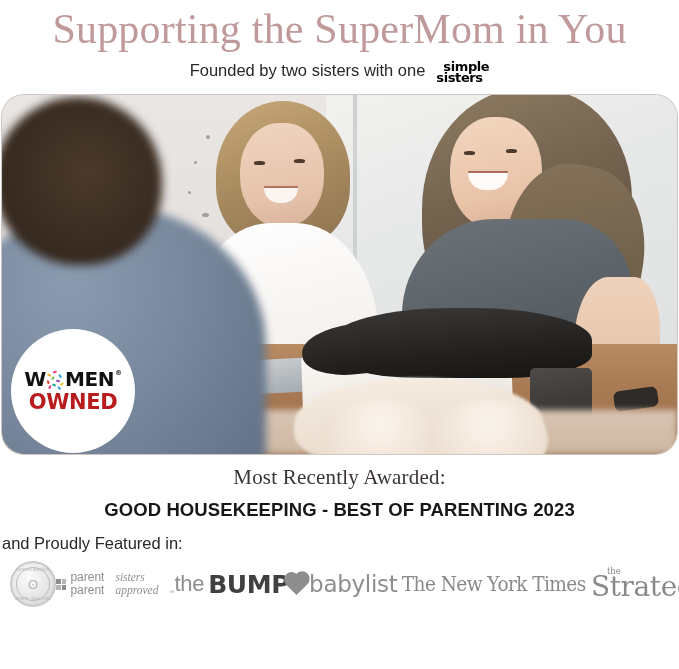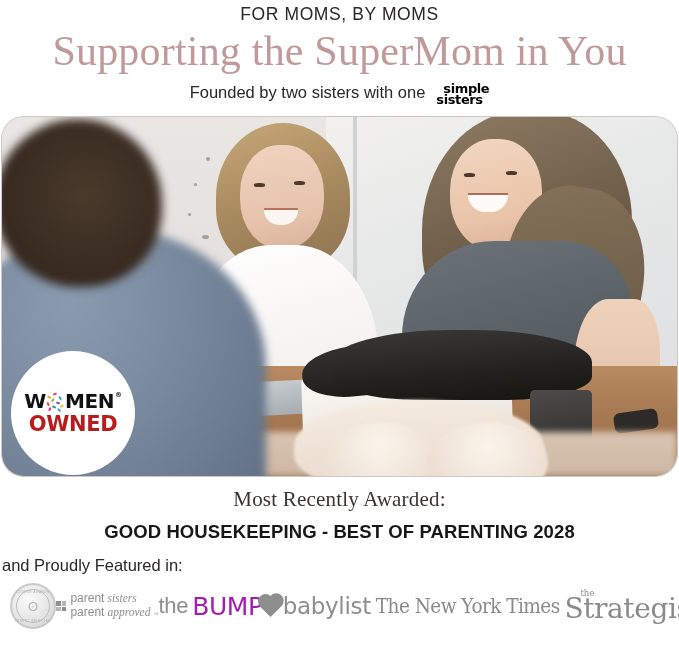--- a/index.html
+++ b/index.html
@@ -446,33 +446,33 @@
     display: grid;
     grid-template-columns: 4.5px 4.5px;
     grid-template-rows: 4.5px 4.5px;
     gap: 1.4px;
     margin-right: 4px;
   }
   .pt-grid span { background: #8e8e8e; display: block; }
   .pt-grid span:nth-child(2) { background: #b6b6b6; }
   .pt-grid span:nth-child(3) { background: #b6b6b6; }
   .pt-text { line-height: 1.15; }
-  .pt-row { display: flex; align-items: baseline; gap: 3px; white-space: nowrap; }
+  .pt-row { display: flex; align-items: baseline; gap: 11px; white-space: nowrap; }
   .pt-plain { font-size: 12px; color: #8e8e8e; font-family: "Liberation Sans", sans-serif; }
   .pt-script {
     font-size: 11.5px; color: #8e8e8e;
     font-family: "Liberation Serif", serif;
     font-style: italic;
   }
   .pt-tm { font-size: 5px; vertical-align: super; }
 
   
   .bump-the { font-size: 22px; color: #8e8e8e; font-weight: 400; letter-spacing: -0.3px; }
   .bump-word {
-    font-size: 25px; color: #a21caf; font-weight: 400;
+    font-size: 25px; color: #404040; font-weight: 700;
     letter-spacing: -0.4px; margin-left: 4px;
     font-family: "DejaVu Sans", sans-serif;
   }
 
   
   .nyt {
     font-family: "DejaVu Serif", serif;
     font-size: 19.5px;
     color: #8a8a8a;
     letter-spacing: -0.6px;
@@ -521,21 +521,20 @@
     font-size: 28px;
     color: #8a8a8a;
     letter-spacing: -0.4px;
     line-height: 1;
   }
 </style>
 </head>
 <body>
 
 <div class="header">
-  <div class="eyebrow">FOR MOMS, BY MOMS</div>
   <div class="headline">Supporting the SuperMom in You</div>
   <div class="subline">
     <span>Founded by two sisters with one</span>
     <span class="sw-logo">
       <span class="sw-top">simple</span>
       <span class="sw-bot">sisters</span>
     </span>
   </div>
 </div>
 
@@ -607,21 +606,21 @@
       </span>
       <span>MEN</span>
       <span class="wo-reg">®</span>
     </div>
     <div class="wo-line2">OWNED</div>
   </div>
 </div>
 
 <div class="awards">
   <div class="award-lead">Most Recently Awarded:</div>
-  <div class="award-title">GOOD HOUSEKEEPING - BEST OF PARENTING 2028</div>
+  <div class="award-title">GOOD HOUSEKEEPING - BEST OF PARENTING 2023</div>
 </div>
 
 <div class="featured-label">and Proudly Featured in:</div>
 
 <div class="logos">
 
   <div class="logo-item">
     <div class="seal">
       <div class="seal-ring-text top">CRIBSIE AWARDS</div>
       <div class="seal-inner">ʘ</div>

